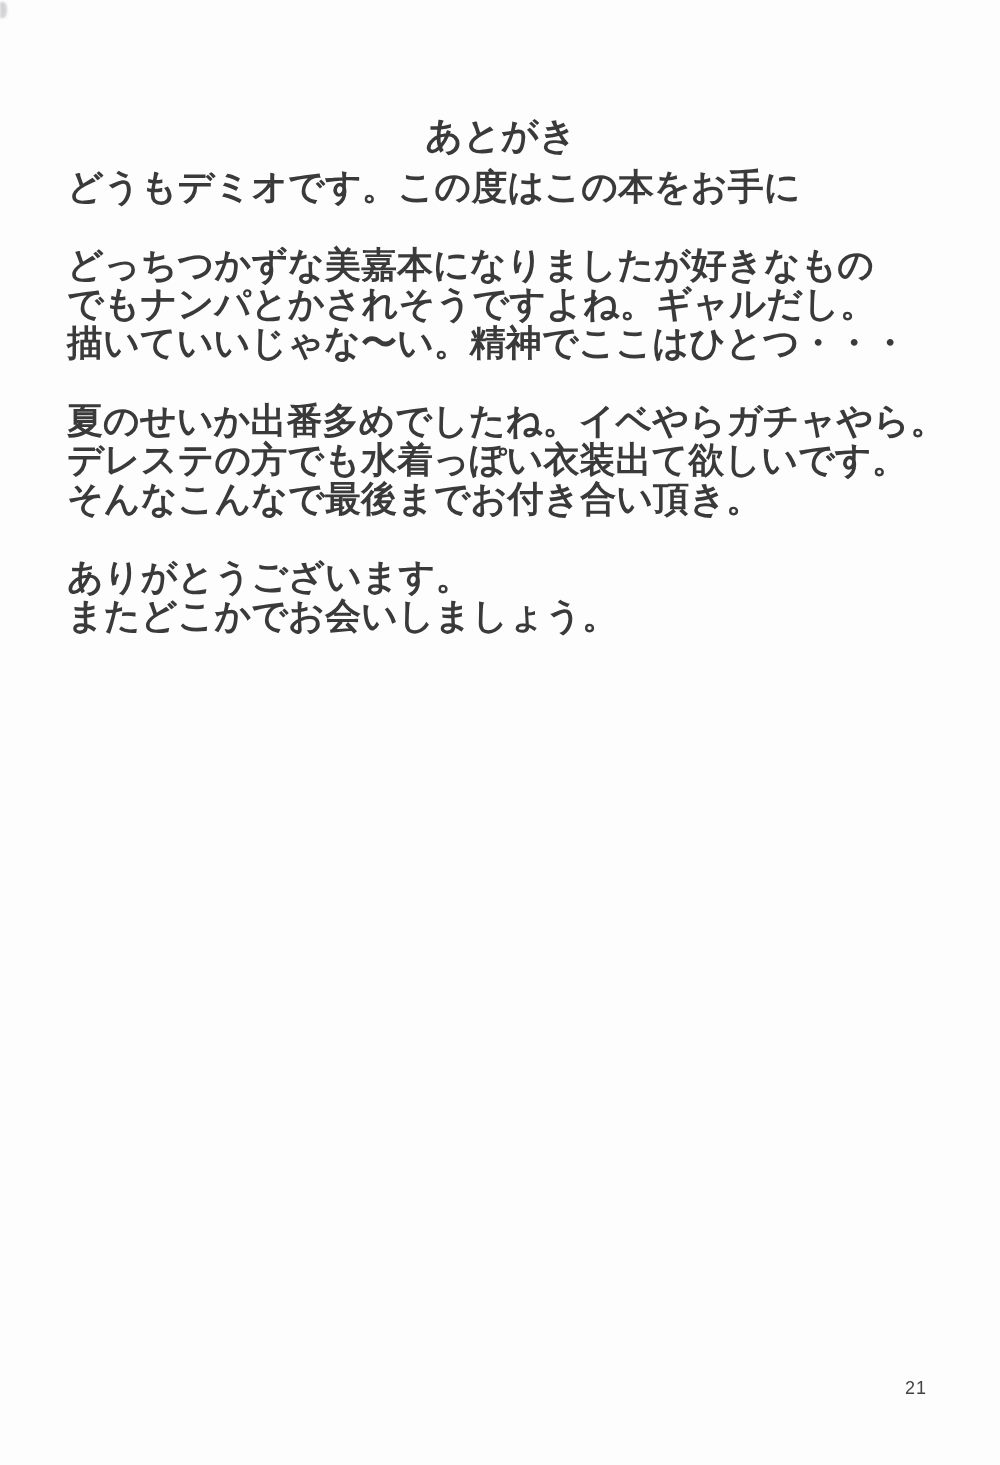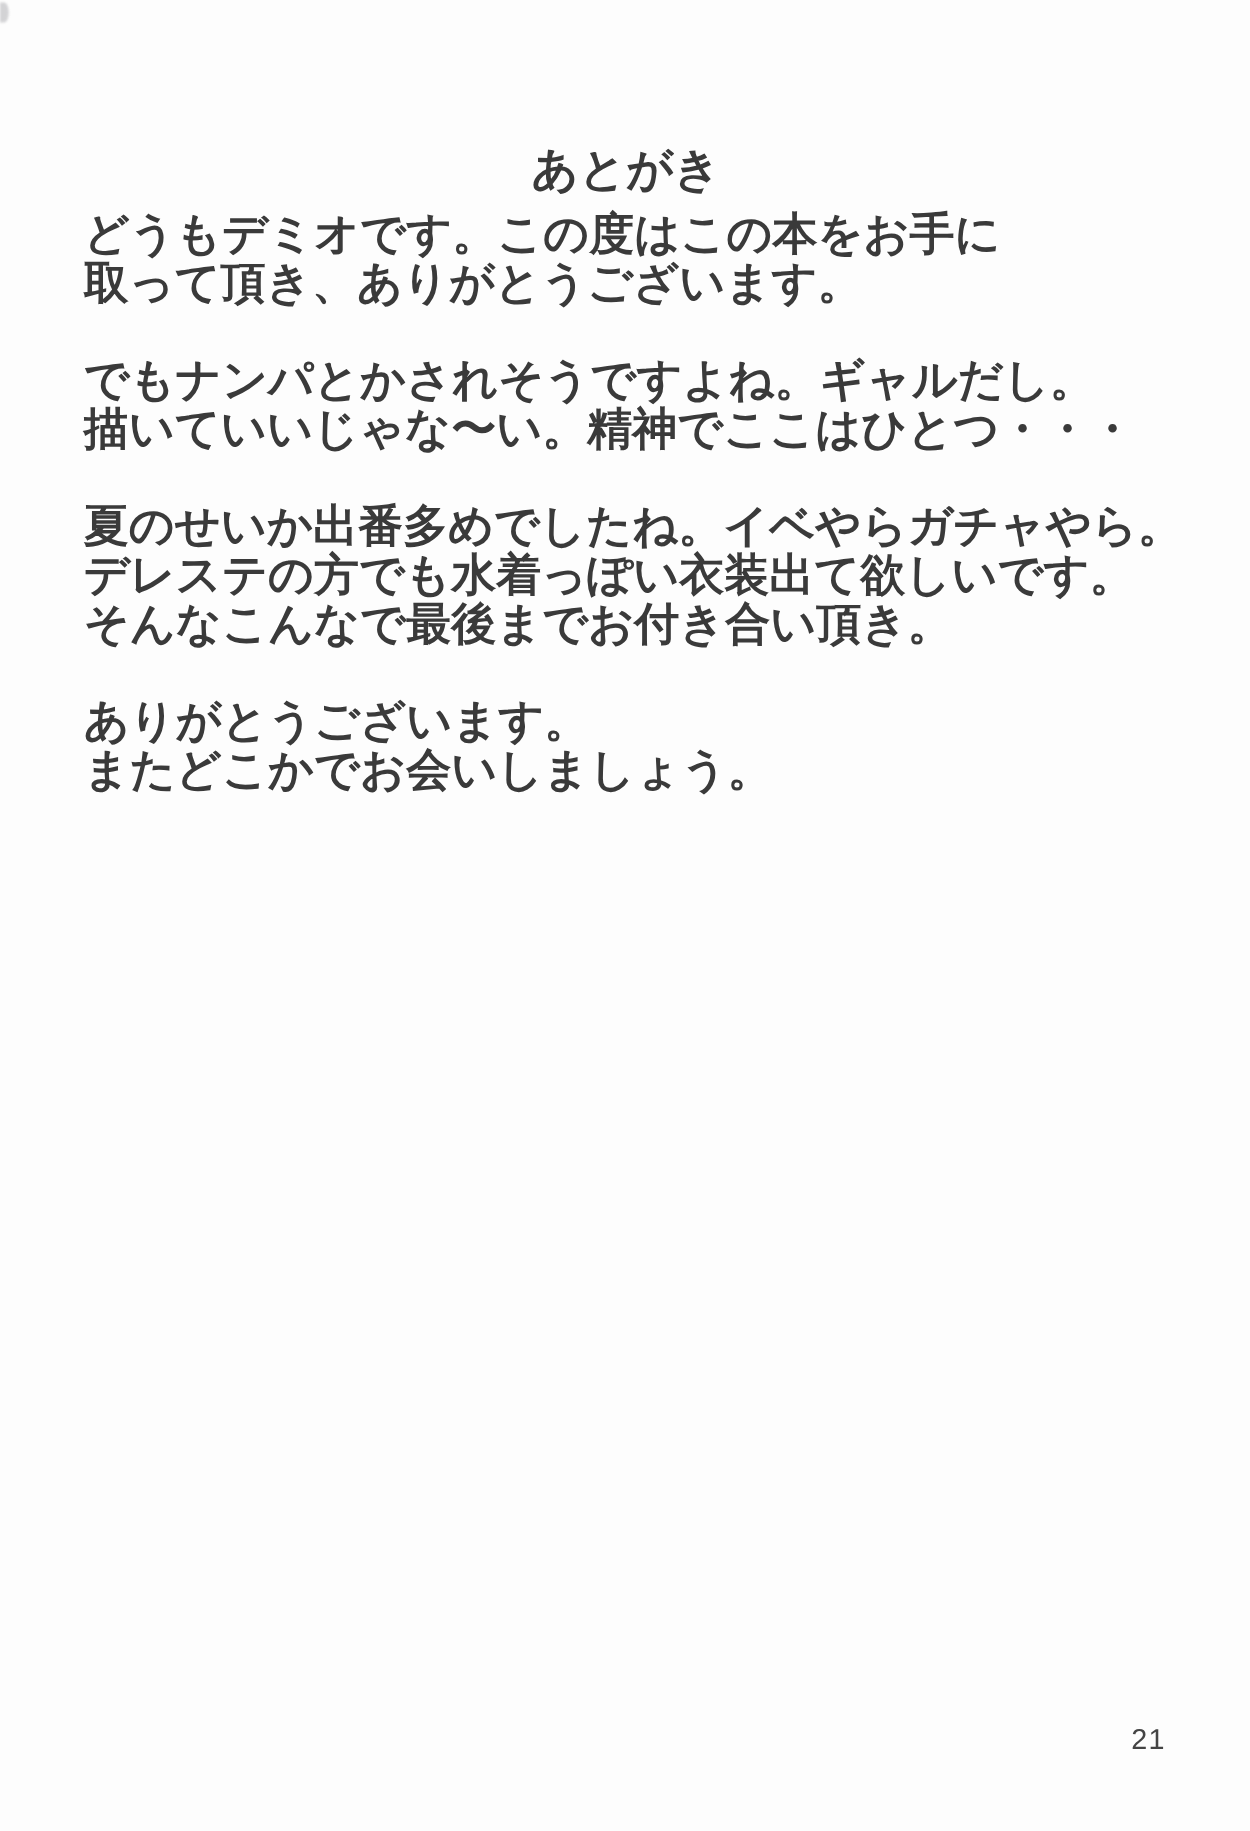--- a/index.html
+++ b/index.html
@@ -37,21 +37,21 @@
   .para {
     margin: 39px 0 0 0; 
   }
   .line {
     white-space: nowrap;
   }
   .page-number {
     position: absolute;
     top: 1378px;
     left: 905px;
-    font-size: 23px;
+    font-size: 18px;
     font-weight: 400;
     letter-spacing: 1px;
     color: #444444;
   }
   .corner-mark {
     position: absolute;
     top: 2px;
     left: 0;
     width: 7px;
     height: 16px;
@@ -67,24 +67,24 @@
 <div class="page">
 
   <div class="corner-mark"></div>
 
   <div class="content">
 
     <div class="afterword-title">あとがき</div>
 
     <div class="para" style="margin-top:12px;">
       <div class="line">どうもデミオです。この度はこの本をお手に</div>
-      <div class="line">取って頂き、ありがとうございます。</div>
     </div>
 
     <div class="para">
+      <div class="line">どっちつかずな美嘉本になりましたが好きなもの</div>
       <div class="line">でもナンパとかされそうですよね。ギャルだし。</div>
       <div class="line">描いていいじゃな〜い。精神でここはひとつ・・・</div>
     </div>
 
     <div class="para">
       <div class="line">夏のせいか出番多めでしたね。イベやらガチャやら。</div>
       <div class="line">デレステの方でも水着っぽい衣装出て欲しいです。</div>
       <div class="line">そんなこんなで最後までお付き合い頂き。</div>
     </div>
 

